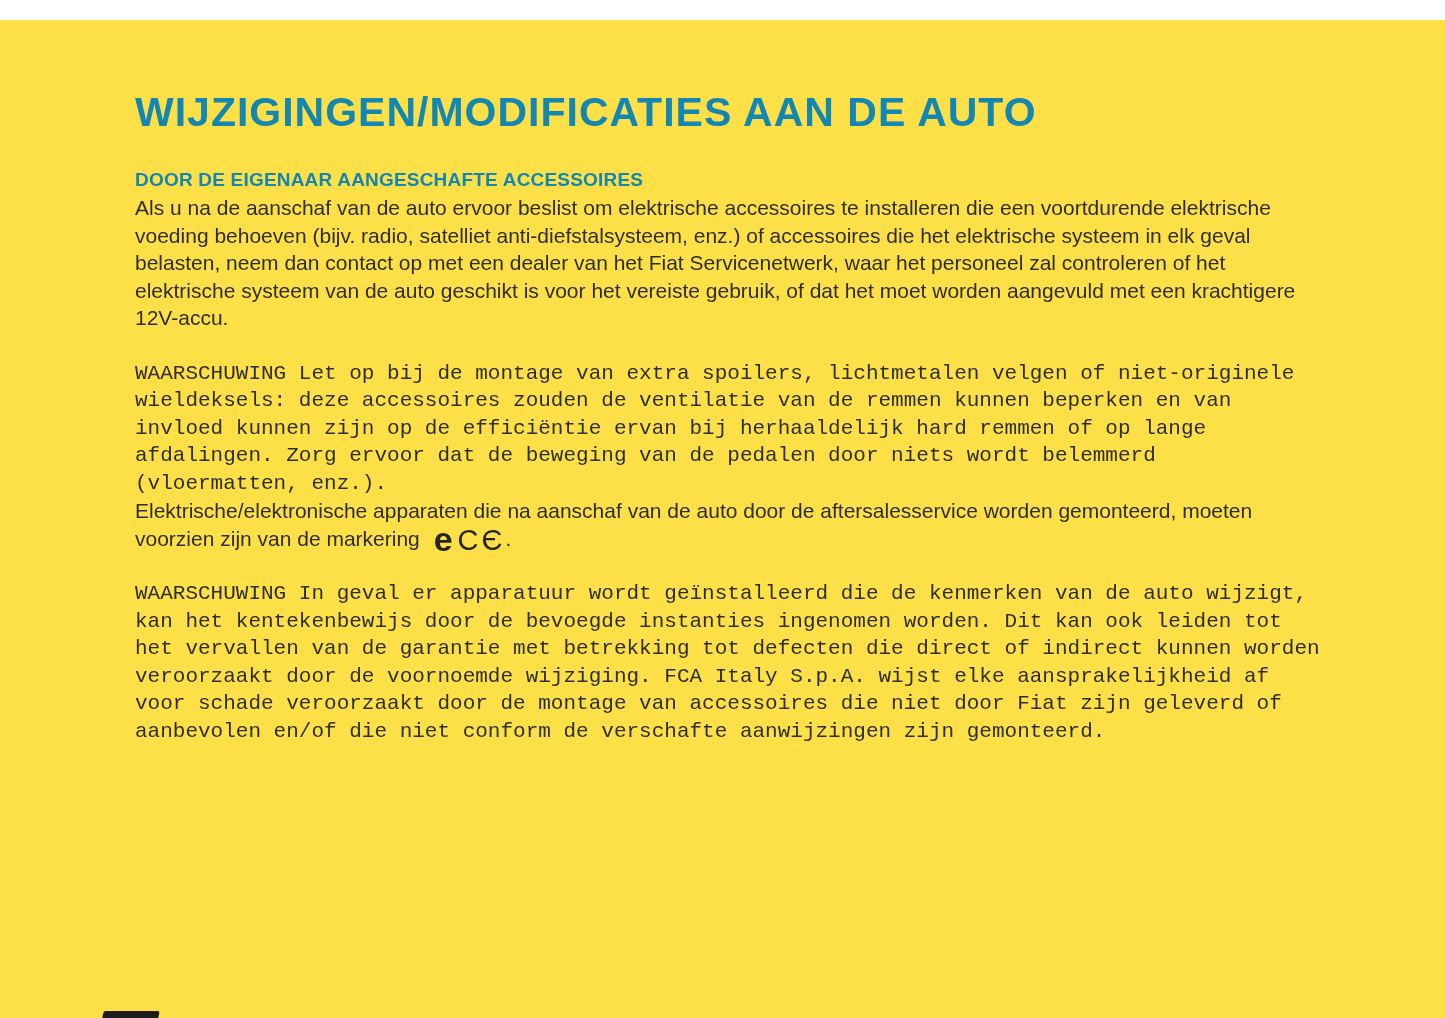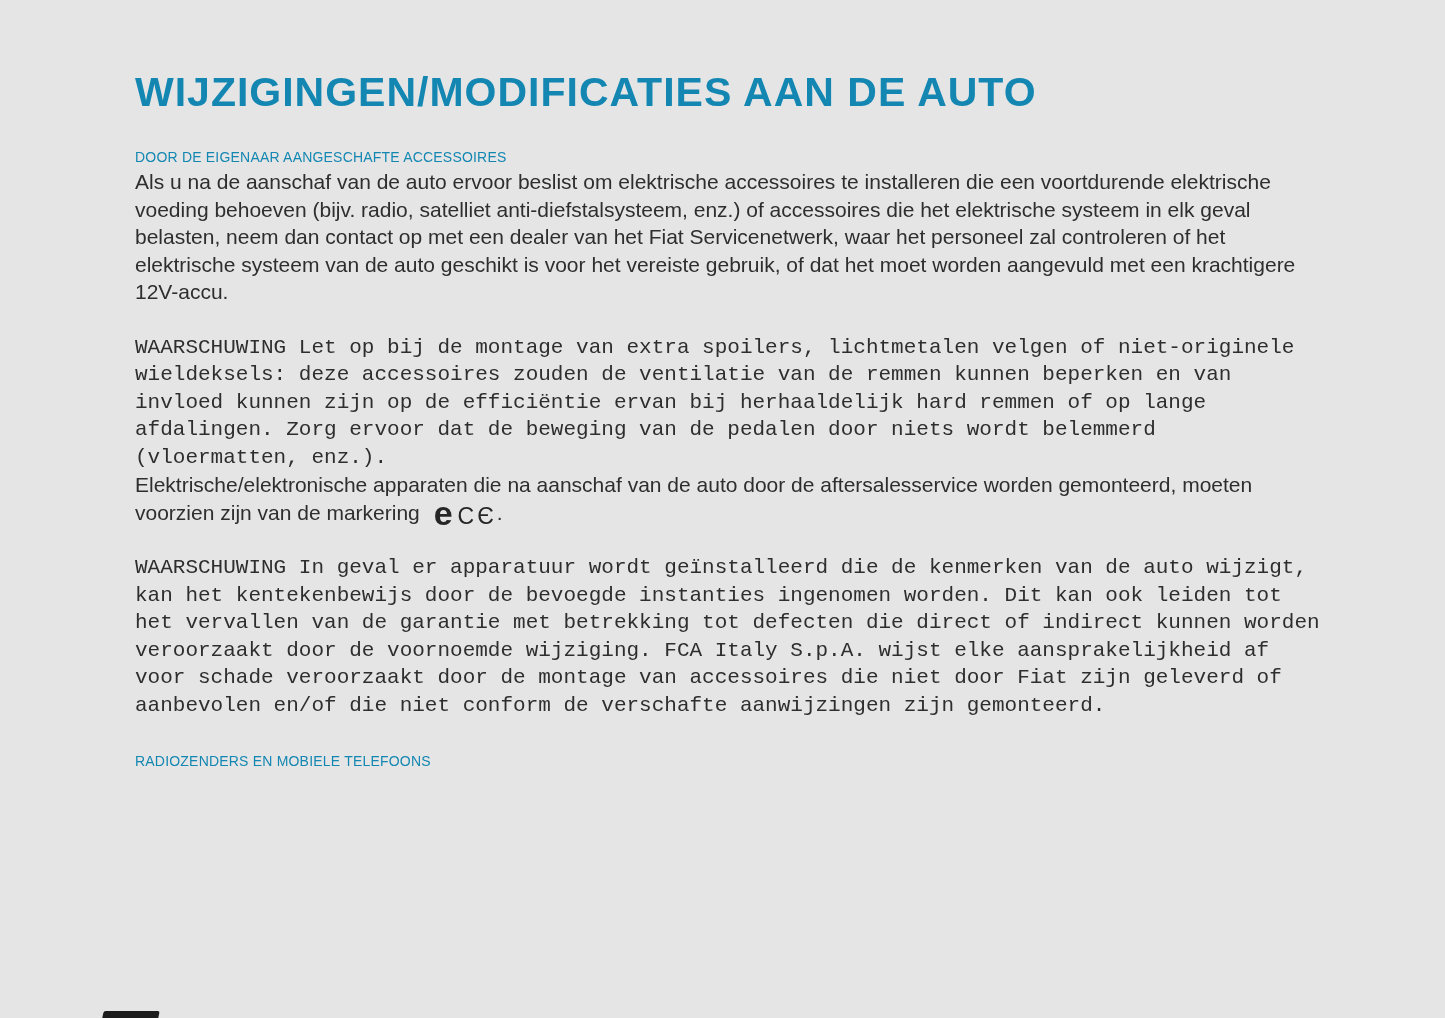--- a/index.html
+++ b/index.html
@@ -7,21 +7,22 @@
   body {
     background: #ffffff;
     font-family: "Liberation Sans", sans-serif;
     color: var(--text, #2e2e2e);
     position: relative;
     overflow: hidden;
   }
   .page {
     position: absolute;
     inset: 0;
-    background: #e5e5e5;
+    background: #fde047;
+    margin-top: 20px;
   }
   .content {
     position: absolute;
     left: 135px;
     top: 70px;
     width: 1192px;
   }
   h1.doc-title {
     color: var(--accent, #1387b2);
     font-size: 41px;
@@ -32,38 +33,38 @@
     white-space: nowrap;
   }
   p.body {
     font-size: 21px;
     line-height: 27.5px;
     color: var(--text, #2e2e2e);
   }
   p.gap { margin-top: 28px; font-family: Liberation Mono, monospace; }
   h2.section-heading {
     color: var(--accent, #1387b2);
-    font-size: 14px;
-    font-weight: 400;
+    font-size: 19px;
+    font-weight: 700;
     letter-spacing: 0.2px;
     margin-top: 34px;
     margin-bottom: 3px;
   }
   .e-mark {
     font-weight: 700;
     font-size: 34px;
     line-height: 0;
     vertical-align: -5px;
     margin-left: 8px;
     margin-right: 5px;
     color: #262626;
   }
   .ce-mark {
     font-weight: 400;
-    font-size: 23px;
+    font-size: 29px;
     line-height: 0;
     letter-spacing: 3px;
     vertical-align: -4px;
     color: #262626;
   }
   .corner-artifact {
     position: absolute;
     left: 103px;
     bottom: 0;
     width: 56px;
@@ -90,19 +91,18 @@
 
     <section>
       <p class="body">
         <span>Elektrische/elektronische apparaten die na aanschaf van de auto door de aftersalesservice worden gemonteerd, moeten voorzien zijn van de markering</span>
         <span class="e-mark">e</span><span class="ce-mark">CЄ</span><span>.</span>
       </p>
       <p class="body gap">WAARSCHUWING In geval er apparatuur wordt geïnstalleerd die de kenmerken van de auto wijzigt, kan het kentekenbewijs door de bevoegde instanties ingenomen worden. Dit kan ook leiden tot het vervallen van de garantie met betrekking tot defecten die direct of indirect kunnen worden veroorzaakt door de voornoemde wijziging. FCA Italy S.p.A. wijst elke aansprakelijkheid af voor schade veroorzaakt door de montage van accessoires die niet door Fiat zijn geleverd of aanbevolen en/of die niet conform de verschafte aanwijzingen zijn gemonteerd.</p>
     </section>
 
     <section>
-      <h2 class="section-heading">RADIOZENDERS EN MOBIELE TELEFOONS</h2>
     </section>
 
   </div>
 
   <div class="corner-artifact"></div>
 </div>
 
 </body></html>

